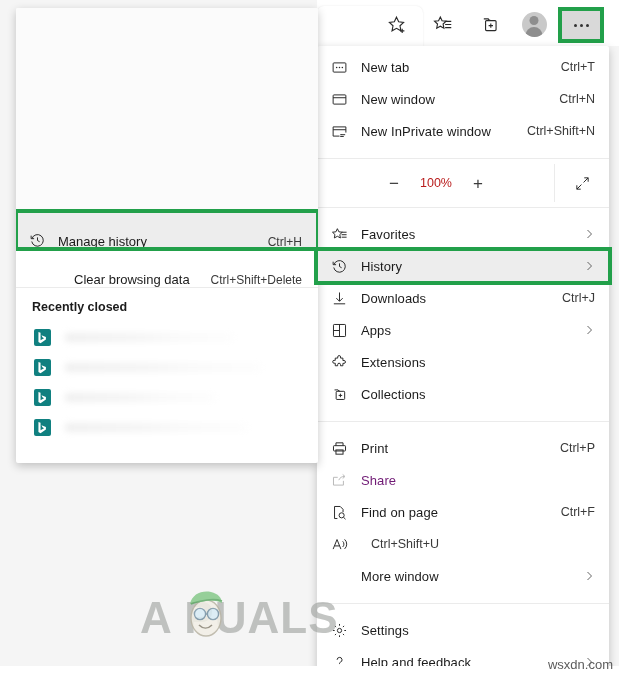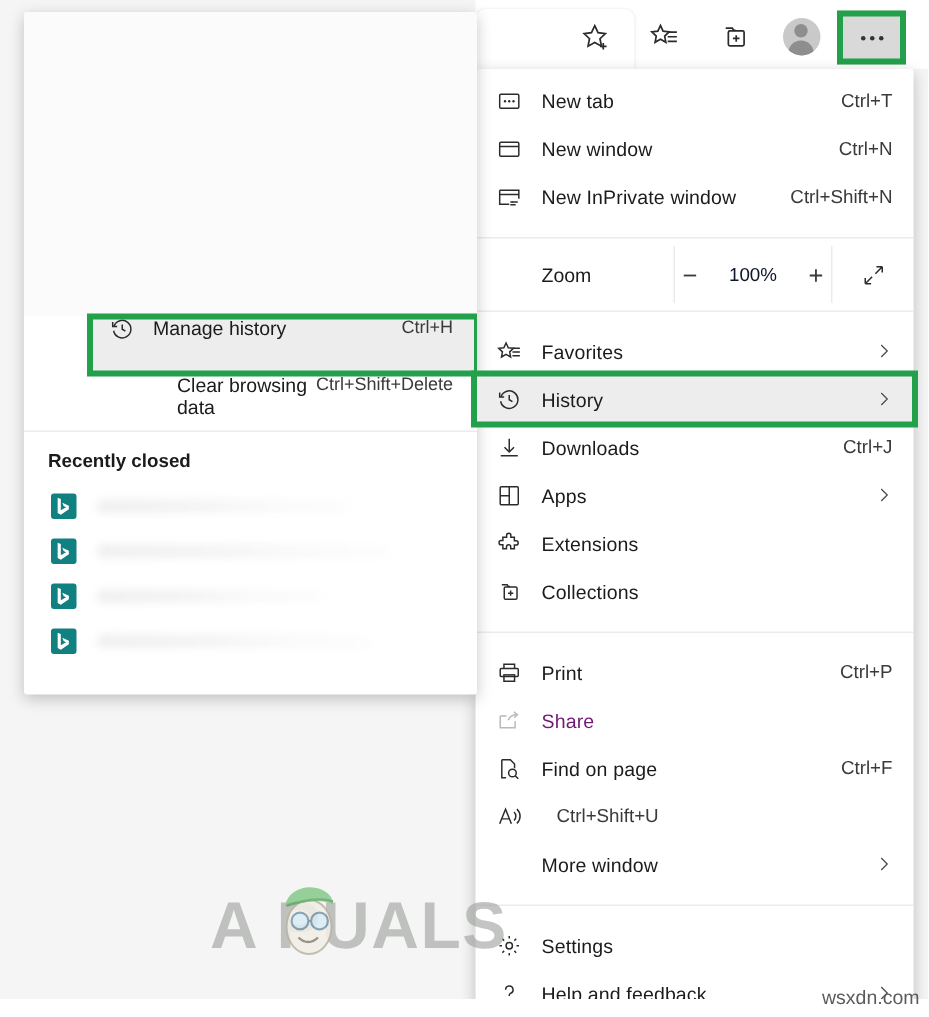--- a/index.html
+++ b/index.html
@@ -163,21 +163,21 @@
     flex: 1;
     display: flex;
     align-items: center;
     justify-content: center;
     gap: 16px;
     border-left: 1px solid #ebebeb;
     border-right: 1px solid #ebebeb;
     height: 38px;
   }
   .zoom-btn { font-size: 17px; color: #3b3b3b; width: 18px; text-align: center; line-height: 1; }
-  .zoom-val { font-size: 12.5px; color: #0f172a; min-width: 34px; text-align: center; }
+  .zoom-val { font-size: 12.5px; color: #b91c1c; min-width: 34px; text-align: center; }
   .zoom-full {
     width: 54px;
     display: flex; align-items: center; justify-content: center;
     color: #2b2b2b;
   }
 
   
   .hl-green {
     outline: 4px solid #22a04a;
     outline-offset: -1px;
@@ -194,26 +194,25 @@
     box-shadow: 0 3px 10px rgba(0,0,0,0.22);
     border-radius: 2px;
     overflow: hidden;
   }
   .hf-blank-top {
     height: 203px;
     background: #fbfbfb;
   }
   .hf-row {
     display: flex;
-    align-items: flex-start;
+    align-items: flex-end;
     height: 36px;
     font-size: 13px;
     color: #1b1b1b;
     position: relative;
-    margin-left: 44px;
   }
   .hf-row .hf-icon {
     width: 42px; min-width: 42px;
     display: flex; align-items: center; justify-content: center;
     color: #2b2b2b;
   }
   .hf-row .hf-label { flex: 1; }
   .hf-row .hf-accel {
     font-size: 12px; color: #3a3a3a; padding-right: 16px; white-space: nowrap;
   }
@@ -374,21 +373,20 @@
         </svg>
       </span>
       <span class="mi-label">New InPrivate window</span>
       <span class="mi-accel">Ctrl+Shift+N</span>
     </div>
 
     <div class="sec-pad-bot"></div>
     <div class="menu-sep"></div>
 
     <div class="zoom-row">
-      <span class="zoom-label">Zoom</span>
       <span class="zoom-ctrls">
         <span class="zoom-btn">−</span>
         <span class="zoom-val">100%</span>
         <span class="zoom-btn">+</span>
       </span>
       <span class="zoom-full">
         <svg width="17" height="17" viewBox="0 0 24 24" fill="none" stroke="#2b2b2b" stroke-width="1.4">
           <path d="M20 4l-6.5 6.5M20 4h-5.5M20 4v5.5"></path>
           <path d="M4 20l6.5-6.5M4 20h5.5M4 20v-5.5"></path>
         </svg>

